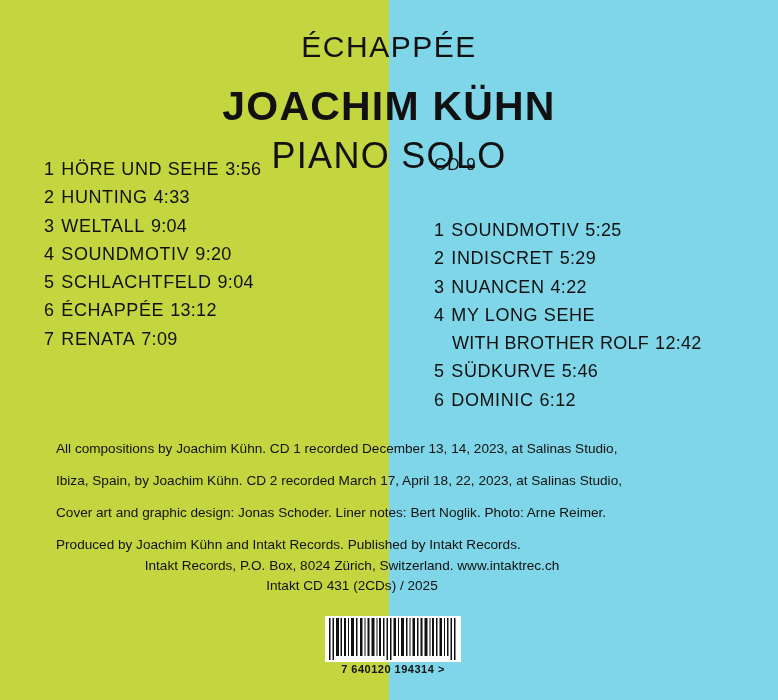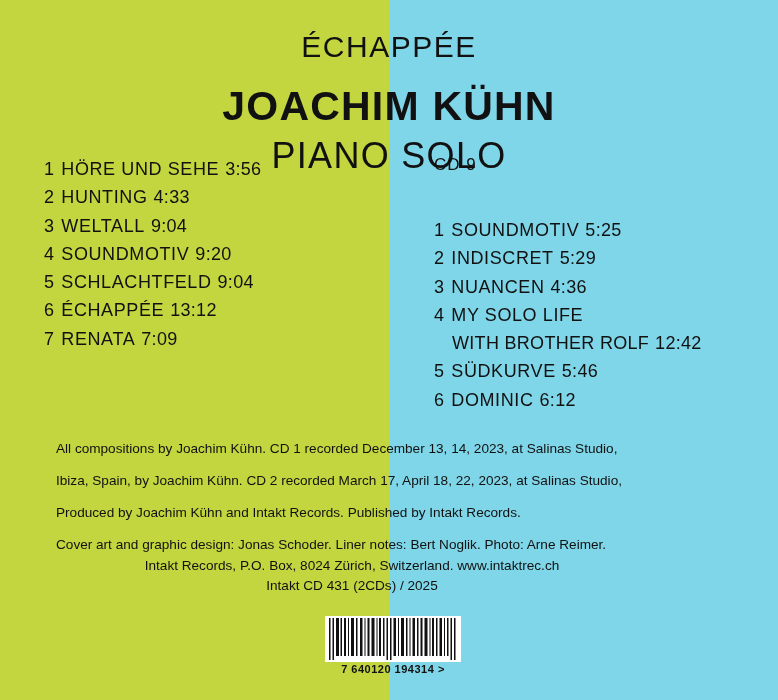--- a/index.html
+++ b/index.html
@@ -187,41 +187,41 @@
 
       <div class="disc-col right">
         <div class="disc-label">CD 9</div>
         <div class="track">
           <span class="num">1</span><span class="title">SOUNDMOTIV</span><span class="dur">5:25</span>
         </div>
         <div class="track">
           <span class="num">2</span><span class="title">INDISCRET</span><span class="dur">5:29</span>
         </div>
         <div class="track">
-          <span class="num">3</span><span class="title">NUANCEN</span><span class="dur">4:36</span>
-        </div>
-        <div class="track">
-          <span class="num">4</span><span class="title">MY SOLO LIFE</span>
+          <span class="num">3</span><span class="title">NUANCEN</span><span class="dur">4:22</span>
+        </div>
+        <div class="track">
+          <span class="num">4</span><span class="title">MY LONG SEHE</span>
           <span class="cont"><span>WITH BROTHER ROLF</span><span class="dur">12:42</span></span>
         </div>
         <div class="track">
           <span class="num">5</span><span class="title">SÜDKURVE</span><span class="dur">5:46</span>
         </div>
         <div class="track">
           <span class="num">6</span><span class="title">DOMINIC</span><span class="dur">6:12</span>
         </div>
       </div>
 
     </div>
 
     <div class="credits">
       <p>All compositions by Joachim Kühn. CD 1 recorded December 13, 14, 2023, at Salinas Studio,</p>
       <p>Ibiza, Spain, by Joachim Kühn. CD 2 recorded March 17, April 18, 22, 2023, at Salinas Studio,</p>
+      <p>Cover art and graphic design: Jonas Schoder. Liner notes: Bert Noglik. Photo: Arne Reimer.</p>
       <p>Produced by Joachim Kühn and Intakt Records. Published by Intakt Records.</p>
-      <p>Cover art and graphic design: Jonas Schoder. Liner notes: Bert Noglik. Photo: Arne Reimer.</p>
     </div>
 
     <div class="label-block">
       <div>Intakt Records, P.O. Box, 8024 Zürich, Switzerland. www.intaktrec.ch</div>
       <div>Intakt CD 431 (2CDs) / 2025</div>
     </div>
 
     <div class="barcode-wrap">
       <svg class="barcode-bars" viewBox="0 0 136 46" preserveAspectRatio="none" xmlns="http://www.w3.org/2000/svg">
         <rect x="0" y="0" width="136" height="46" fill="#ffffff"></rect>

